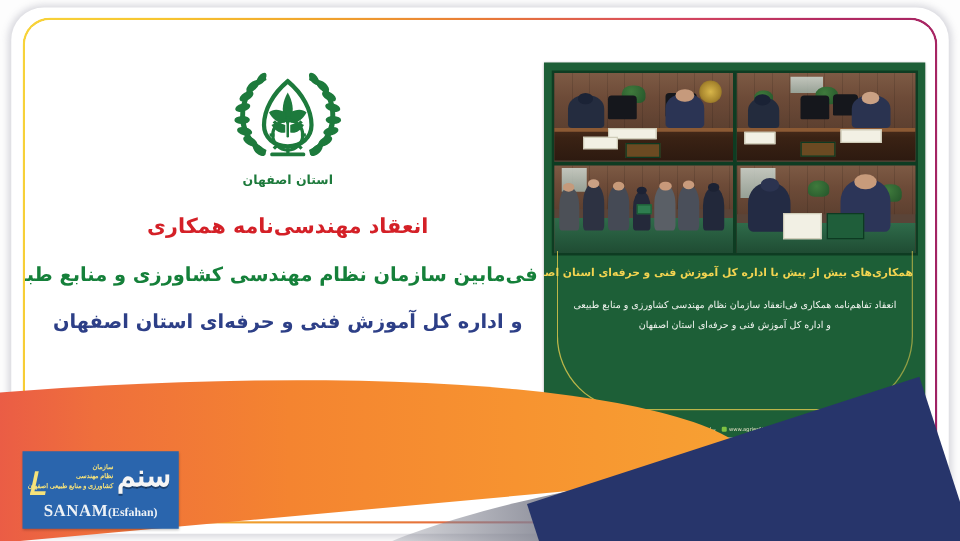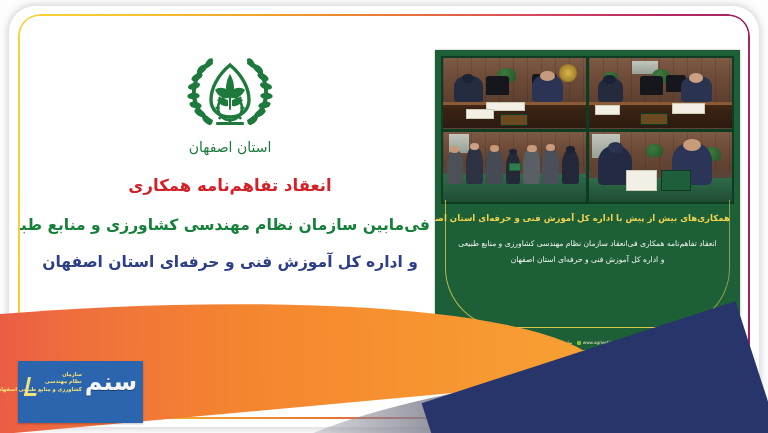--- a/index.html
+++ b/index.html
@@ -51,21 +51,21 @@
     position:absolute;
     left:10px;top:20px;width:400px;height:290px;
     text-align:center;
   }
 
   
   #emblem-wrap{margin-top:10px;}
   .emblem-svg{display:block;margin:0 auto;}
   #emblem-caption{
     margin-top:1px;
-    font-size:14px;color:#1d7a3c;font-weight:normal;letter-spacing:.5px;
+    font-size:10px;color:#1d7a3c;font-weight:bold;letter-spacing:.5px;
   }
 
   
   #headline-stack{margin-top:22px;}
   .hl{
     font-weight:bold;
     line-height:1.15;
     white-space:nowrap;
     direction:rtl;
   }
@@ -207,20 +207,21 @@
     transform-origin:right bottom;
   }
 
   
   #sanam-badge{
     position:absolute;left:18px;bottom:10px;
     width:125px;height:62px;
     background:#2a65ad;
     display:block;
     box-shadow:0 1px 2px rgba(0,0,0,.25);
+    font-family:Liberation Serif, serif;
   }
   #sanam-top{
     position:absolute;left:4px;right:4px;top:4px;height:34px;
     display:flex;align-items:center;justify-content:flex-start;direction:rtl;
   }
   #sanam-bigword{
     color:#f5f5f5;font-size:24px;font-weight:bold;line-height:1;
     margin-right:2px;letter-spacing:-1px;
     text-shadow:0 1px 0 rgba(0,0,0,.35);
   }
@@ -306,21 +307,21 @@
               </g>
             </g>
 
             <rect x="34" y="76" width="28" height="3" rx="1.2"></rect>
           </g>
         </svg>
         <div id="emblem-caption">استان اصفهان</div>
       </div>
 
       <div id="headline-stack">
-        <div class="hl" id="hl-red">انعقاد تفاهم‌نامه همکاری</div>
+        <div class="hl" id="hl-red">انعقاد مهندسی‌نامه همکاری</div>
         <div class="hl" id="hl-green">فی‌مابین سازمان نظام مهندسی کشاورزی و منابع طبیعی</div>
         <div class="hl" id="hl-navy">و اداره کل آموزش فنی و حرفه‌ای استان اصفهان</div>
       </div>
     </div>
 
     <div id="right-card">
 
       <div id="collage">
 
         <div class="photo">
@@ -438,15 +439,18 @@
   <div id="sanam-badge">
     <div id="sanam-hook"></div>
     <div id="sanam-top">
       <div id="sanam-bigword">سنم</div>
       <div id="sanam-lines">
         <div class="sl">سازمان</div>
         <div class="sl">نظام مهندسی</div>
         <div class="sl">کشاورزی و منابع طبیعی اصفهان</div>
       </div>
     </div>
+    <div id="sanam-en">
+      <span class="en-main">SANAM</span><span class="en-sub">(Esfahan)</span>
+    </div>
   </div>
 
 </div>
 
 </body></html>

